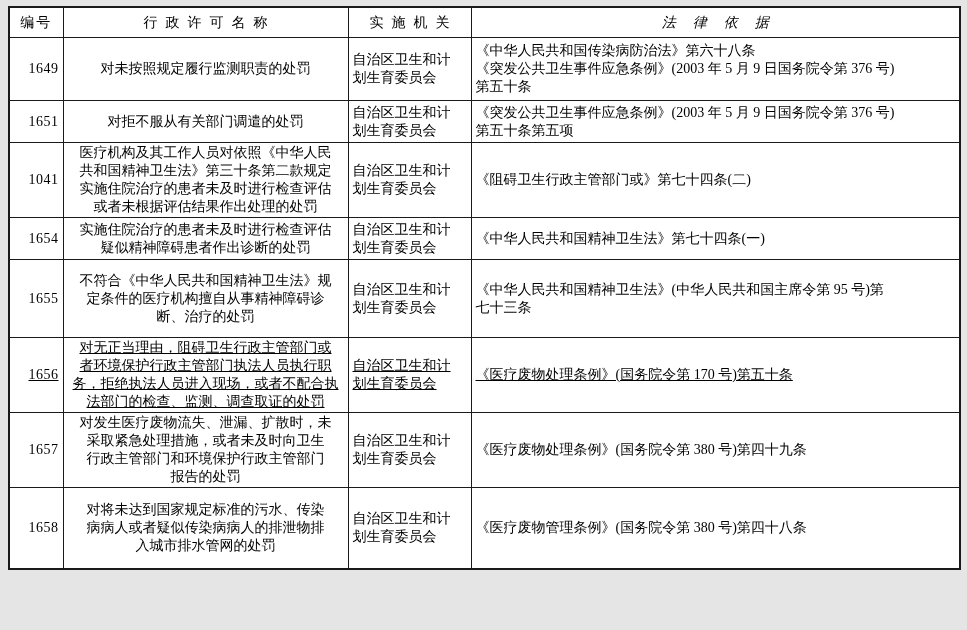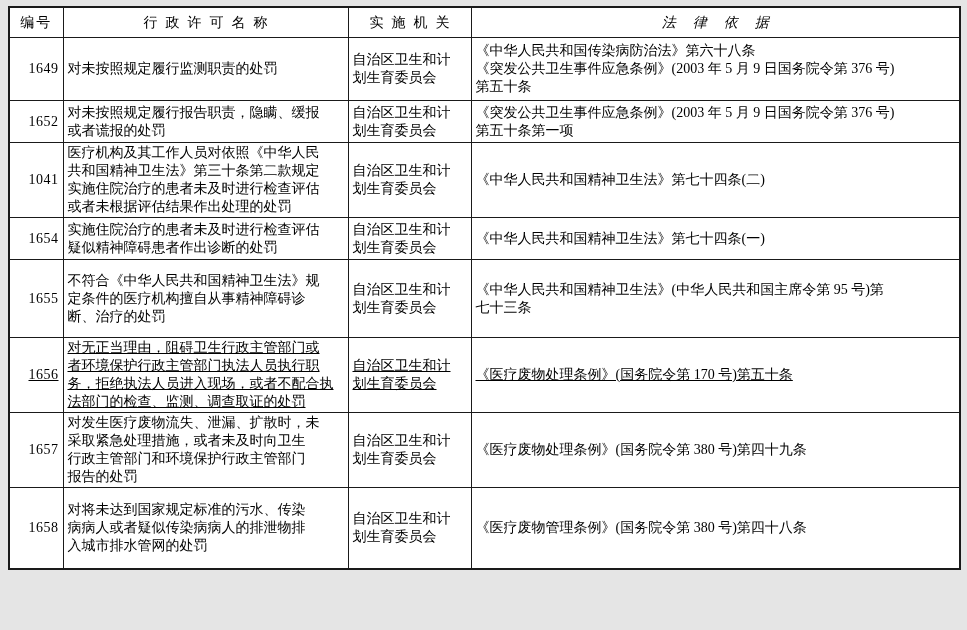--- a/index.html
+++ b/index.html
@@ -43,21 +43,21 @@
   }
   th.col-id    { letter-spacing: 2px; }
   th.col-name  { letter-spacing: 8px; text-indent: 8px; }
   th.col-agency{ letter-spacing: 8px; text-indent: 8px; }
   th.col-legal { letter-spacing: 17px; text-indent: 17px; font-style: italic; }
 
   td.cell-id {
     text-align: right;
     letter-spacing: 0.5px;
   }
-  td.cell-name   { padding-left: 7px;  white-space: pre-line; }
+  td.cell-name   { padding-left: 7px;  white-space: pre-line; text-align: center; }
   td.cell-agency { padding-left: 8px;  white-space: pre-line; }
   td.cell-legal  { padding-left: 5px;  white-space: pre-line; margin-top: 20px; }
 
   
   tbody tr:nth-child(1)  { height: 63px; }
   tbody tr:nth-child(2)  { height: 42px; }
   tbody tr:nth-child(3)  { height: 42px; }
   tbody tr:nth-child(4)  { height: 42px; }
   tbody tr:nth-child(5)  { height: 78px; }
   tbody tr:nth-child(6)  { height: 34px; text-decoration: underline; }
@@ -89,37 +89,36 @@
       <tr>
         <td class="cell-id">1649</td>
         <td class="cell-name">对未按照规定履行监测职责的处罚</td>
         <td class="cell-agency">自治区卫生和计
 划生育委员会</td>
         <td class="cell-legal">《中华人民共和国传染病防治法》第六十八条
 《突发公共卫生事件应急条例》(2003 年 5 月 9 日国务院令第 376 号)
 第五十条</td>
       </tr>
       <tr>
-        <td class="cell-id">1652</td>
-        <td class="cell-name">对未按照规定履行报告职责，隐瞒、缓报
-或者谎报的处罚</td>
+        <td class="cell-id">1651</td>
+        <td class="cell-name">对拒不服从有关部门调遣的处罚</td>
         <td class="cell-agency">自治区卫生和计
 划生育委员会</td>
         <td class="cell-legal">《突发公共卫生事件应急条例》(2003 年 5 月 9 日国务院令第 376 号)
-第五十条第一项</td>
+第五十条第五项</td>
       </tr>
       <tr>
         <td class="cell-id">1041</td>
         <td class="cell-name">医疗机构及其工作人员对依照《中华人民
 共和国精神卫生法》第三十条第二款规定
 实施住院治疗的患者未及时进行检查评估
 或者未根据评估结果作出处理的处罚</td>
         <td class="cell-agency">自治区卫生和计
 划生育委员会</td>
-        <td class="cell-legal">《中华人民共和国精神卫生法》第七十四条(二)</td>
+        <td class="cell-legal">《阻碍卫生行政主管部门或》第七十四条(二)</td>
       </tr>
       <tr>
         <td class="cell-id">1654</td>
         <td class="cell-name">实施住院治疗的患者未及时进行检查评估
 疑似精神障碍患者作出诊断的处罚</td>
         <td class="cell-agency">自治区卫生和计
 划生育委员会</td>
         <td class="cell-legal">《中华人民共和国精神卫生法》第七十四条(一)</td>
       </tr>
       <tr>

